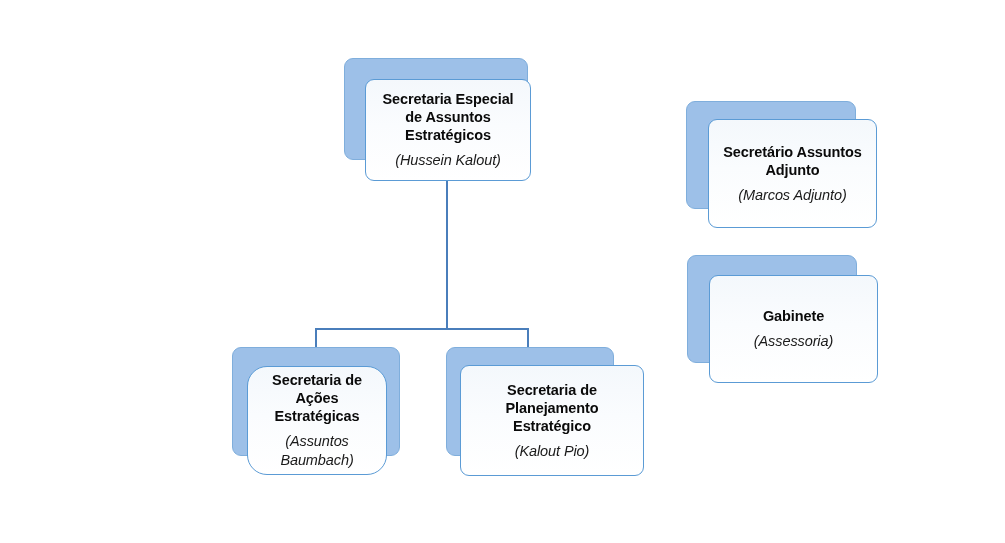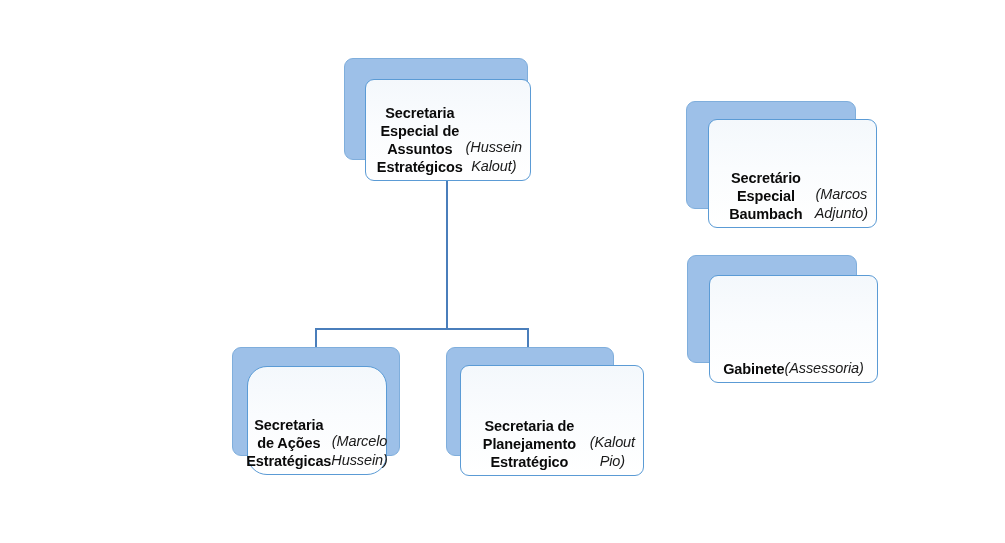--- a/index.html
+++ b/index.html
@@ -40,22 +40,22 @@
     border: 1px solid #7FAEDC;
     box-sizing: border-box;
   }
   .node .plate-face {
     position: absolute;
     border-radius: 9px;
     background: linear-gradient(180deg, #F4F8FC 0%, #FAFCFE 45%, #FFFFFF 100%);
     border: 1px solid #5B9BD5;
     box-sizing: border-box;
     display: flex;
-    flex-direction: row;
-    align-items: flex-end;
+    flex-direction: column;
+    align-items: center;
     justify-content: center;
     text-align: center;
     padding: 4px 8px;
   }
   .node .title {
     font-weight: bold;
     color: #0a0a0a;
     font-size: 14.5px;
     line-height: 18px;
     letter-spacing: -0.1px;
@@ -85,36 +85,36 @@
     <div class="plate-face" style="left:21px; top:21px; width:166px; height:102px;">
       <div class="title">Secretaria Especial de Assuntos Estratégicos</div>
       <div class="subtitle">(Hussein Kalout)</div>
     </div>
   </div>
 
   <div class="node" style="left:232px; top:347px; width:186px; height:130px;">
     <div class="plate-back" style="width:168px; height:109px;"></div>
     <div class="plate-face" style="left:15px; top:19px; width:140px; height:109px;border-radius:20px;">
       <div class="title">Secretaria de Ações Estratégicas</div>
-      <div class="subtitle">(Marcelo Hussein)</div>
+      <div class="subtitle">(Assuntos Baumbach)</div>
     </div>
   </div>
 
   <div class="node" style="left:446px; top:347px; width:185px; height:130px;">
     <div class="plate-back" style="width:168px; height:109px;"></div>
     <div class="plate-face" style="left:14px; top:18px; width:184px; height:111px;">
       <div class="title">Secretaria de Planejamento Estratégico</div>
       <div class="subtitle">(Kalout Pio)</div>
     </div>
   </div>
 
   <div class="node" style="left:686px; top:101px; width:192px; height:128px;">
     <div class="plate-back" style="width:170px; height:108px;"></div>
     <div class="plate-face" style="left:22px; top:18px; width:169px; height:109px;">
-      <div class="title">Secretário Especial Baumbach</div>
+      <div class="title">Secretário Assuntos Adjunto</div>
       <div class="subtitle">(Marcos Adjunto)</div>
     </div>
   </div>
 
   <div class="node" style="left:687px; top:255px; width:191px; height:128px;border-radius:24px;">
     <div class="plate-back" style="width:170px; height:108px;"></div>
     <div class="plate-face" style="left:22px; top:20px; width:169px; height:108px;">
       <div class="title">Gabinete</div>
       <div class="subtitle">(Assessoria)</div>
     </div>

